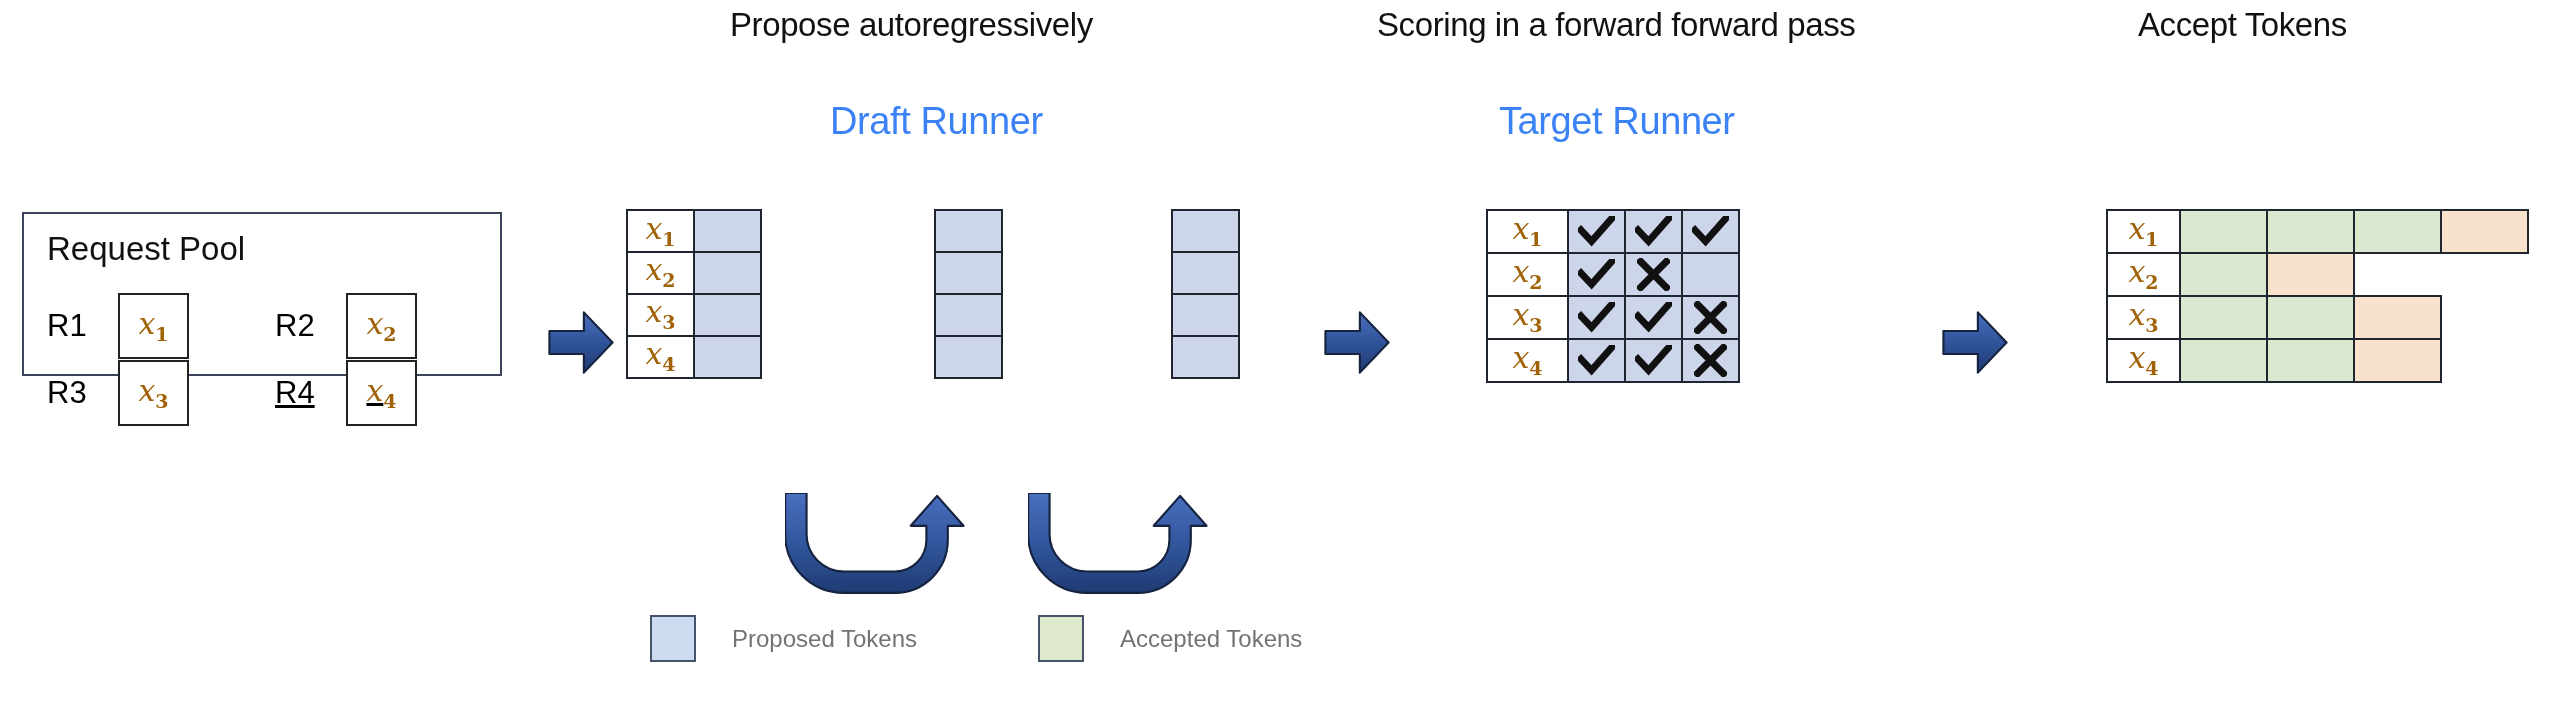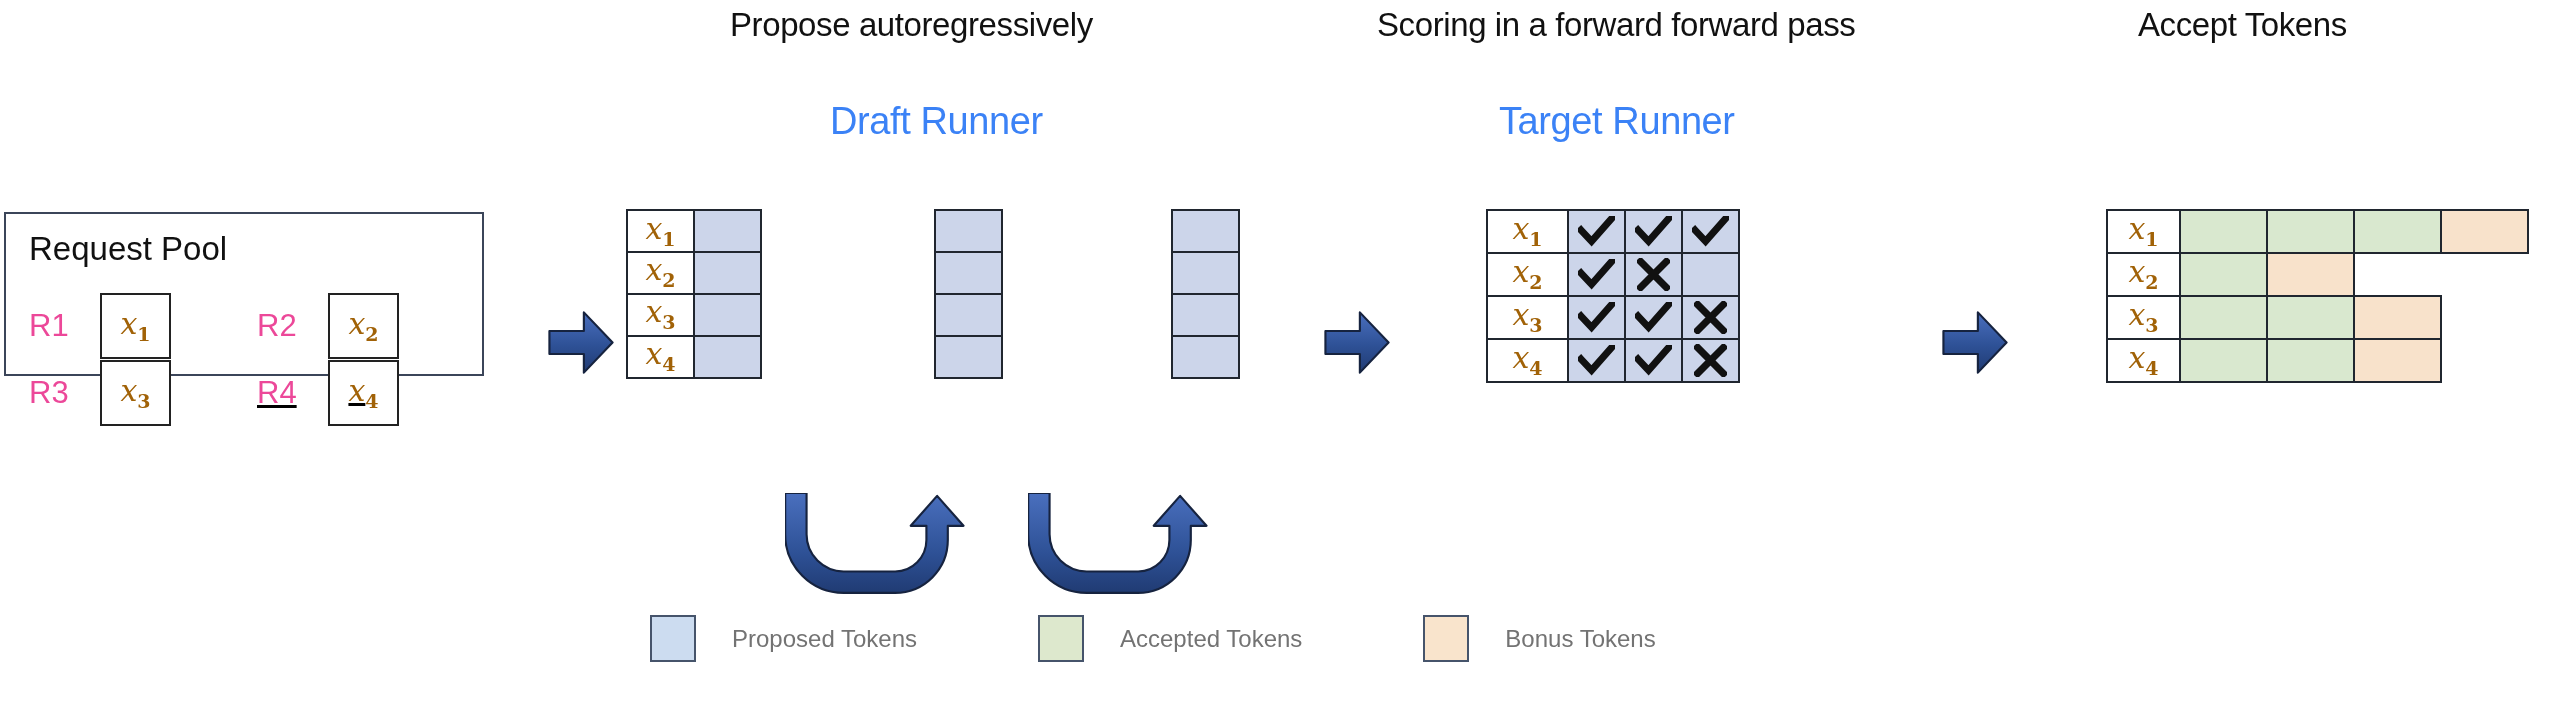--- a/index.html
+++ b/index.html
@@ -24,28 +24,28 @@
     position:absolute;
     font-size:38px;
     font-weight:400;
     color:#3b82f6;
     white-space:nowrap;
     letter-spacing:-0.4px;
   }
 
   
   #request-pool{
-    position:absolute;left:4px;top:212px;width:480px;height:164px;
+    position:absolute;left:22px;top:212px;width:480px;height:164px;
     border:2.1px solid #3b4559;background:#ffffff;box-sizing:border-box;
   }
   #request-pool .pool-title{
     position:absolute;left:23px;top:15.7px;font-size:33px;color:#111;white-space:nowrap;
   }
   .req{position:absolute;display:flex;align-items:center;}
-  .req .rlabel{font-size:31px;color:#ec4899;width:71px;}
+  .req .rlabel{font-size:31px;color:#000000;width:71px;}
   .req .rbox{
     width:71px;height:66px;border:2.1px solid #222;background:#fff;
     display:flex;align-items:center;justify-content:center;box-sizing:border-box;
   }
   .xvar{
     font-family:"DejaVu Serif", serif;
     font-style:italic;
     font-size:30px;
     line-height:1;
     color:#a16207;
@@ -358,20 +358,16 @@
     <div class="legend-item">
       <span class="legend-swatch" style="background:#ccdcf0;"></span>
       <span class="legend-text">Proposed Tokens</span>
     </div>
     <div class="legend-gap"></div>
     <div class="legend-item">
       <span class="legend-swatch" style="background:#dde8cd;"></span>
       <span class="legend-text">Accepted Tokens</span>
     </div>
     <div class="legend-gap"></div>
-    <div class="legend-item">
-      <span class="legend-swatch" style="background:#f9e4cc;"></span>
-      <span class="legend-text">Bonus Tokens</span>
-    </div>
   </div>
 
 </div>
 
 
 </body></html>

